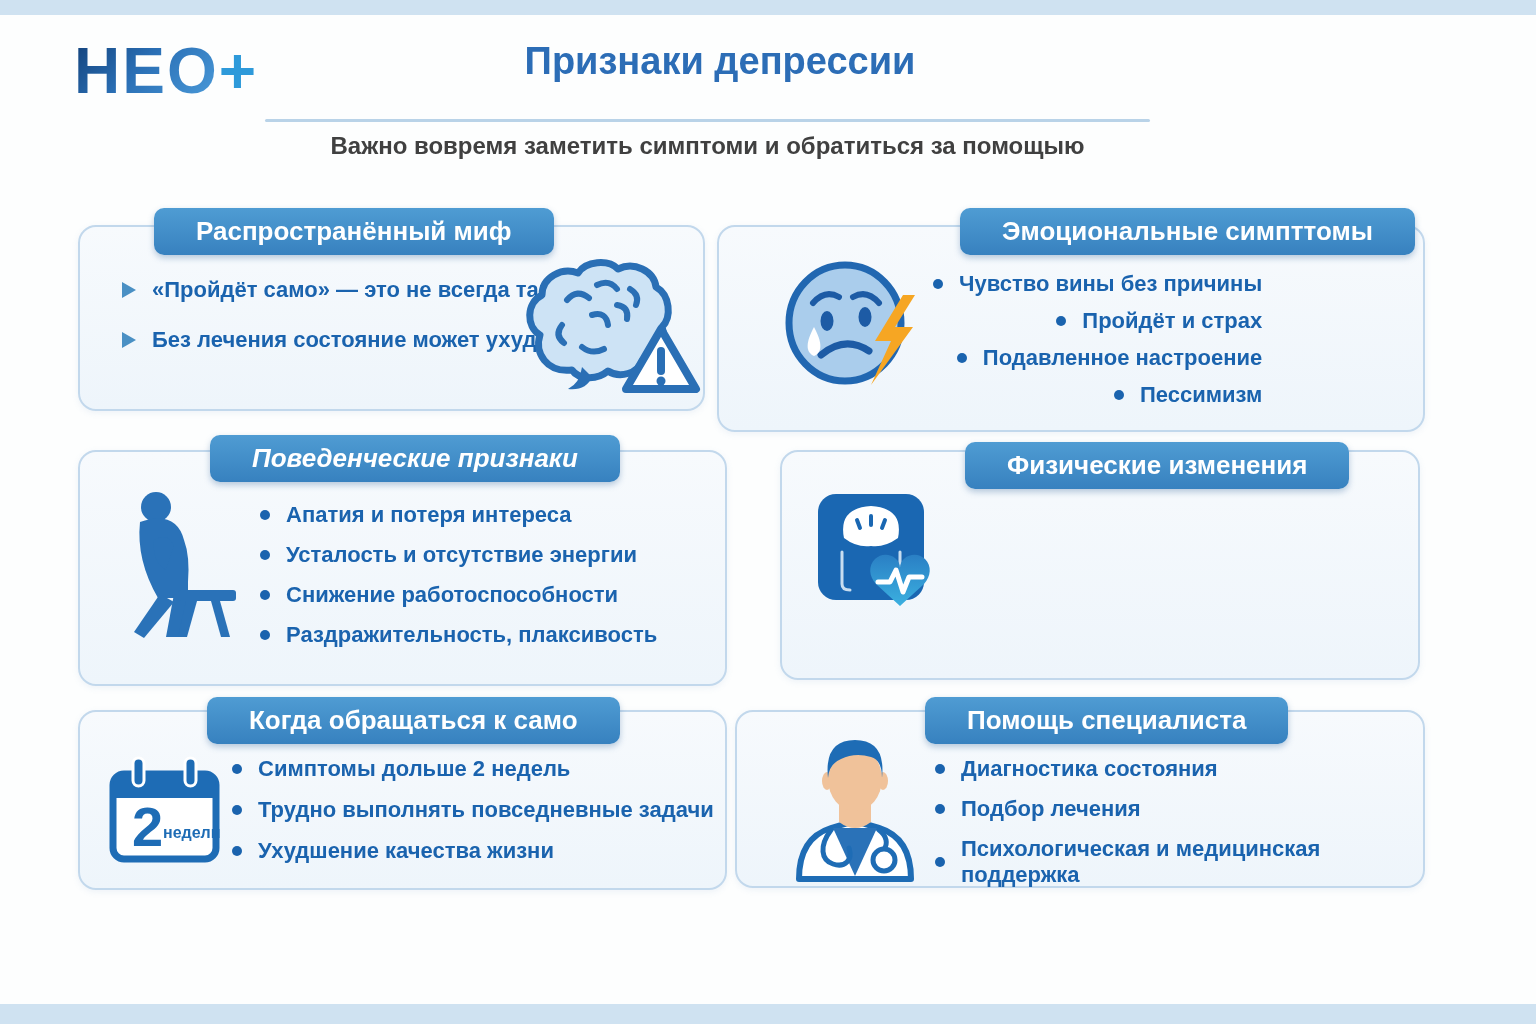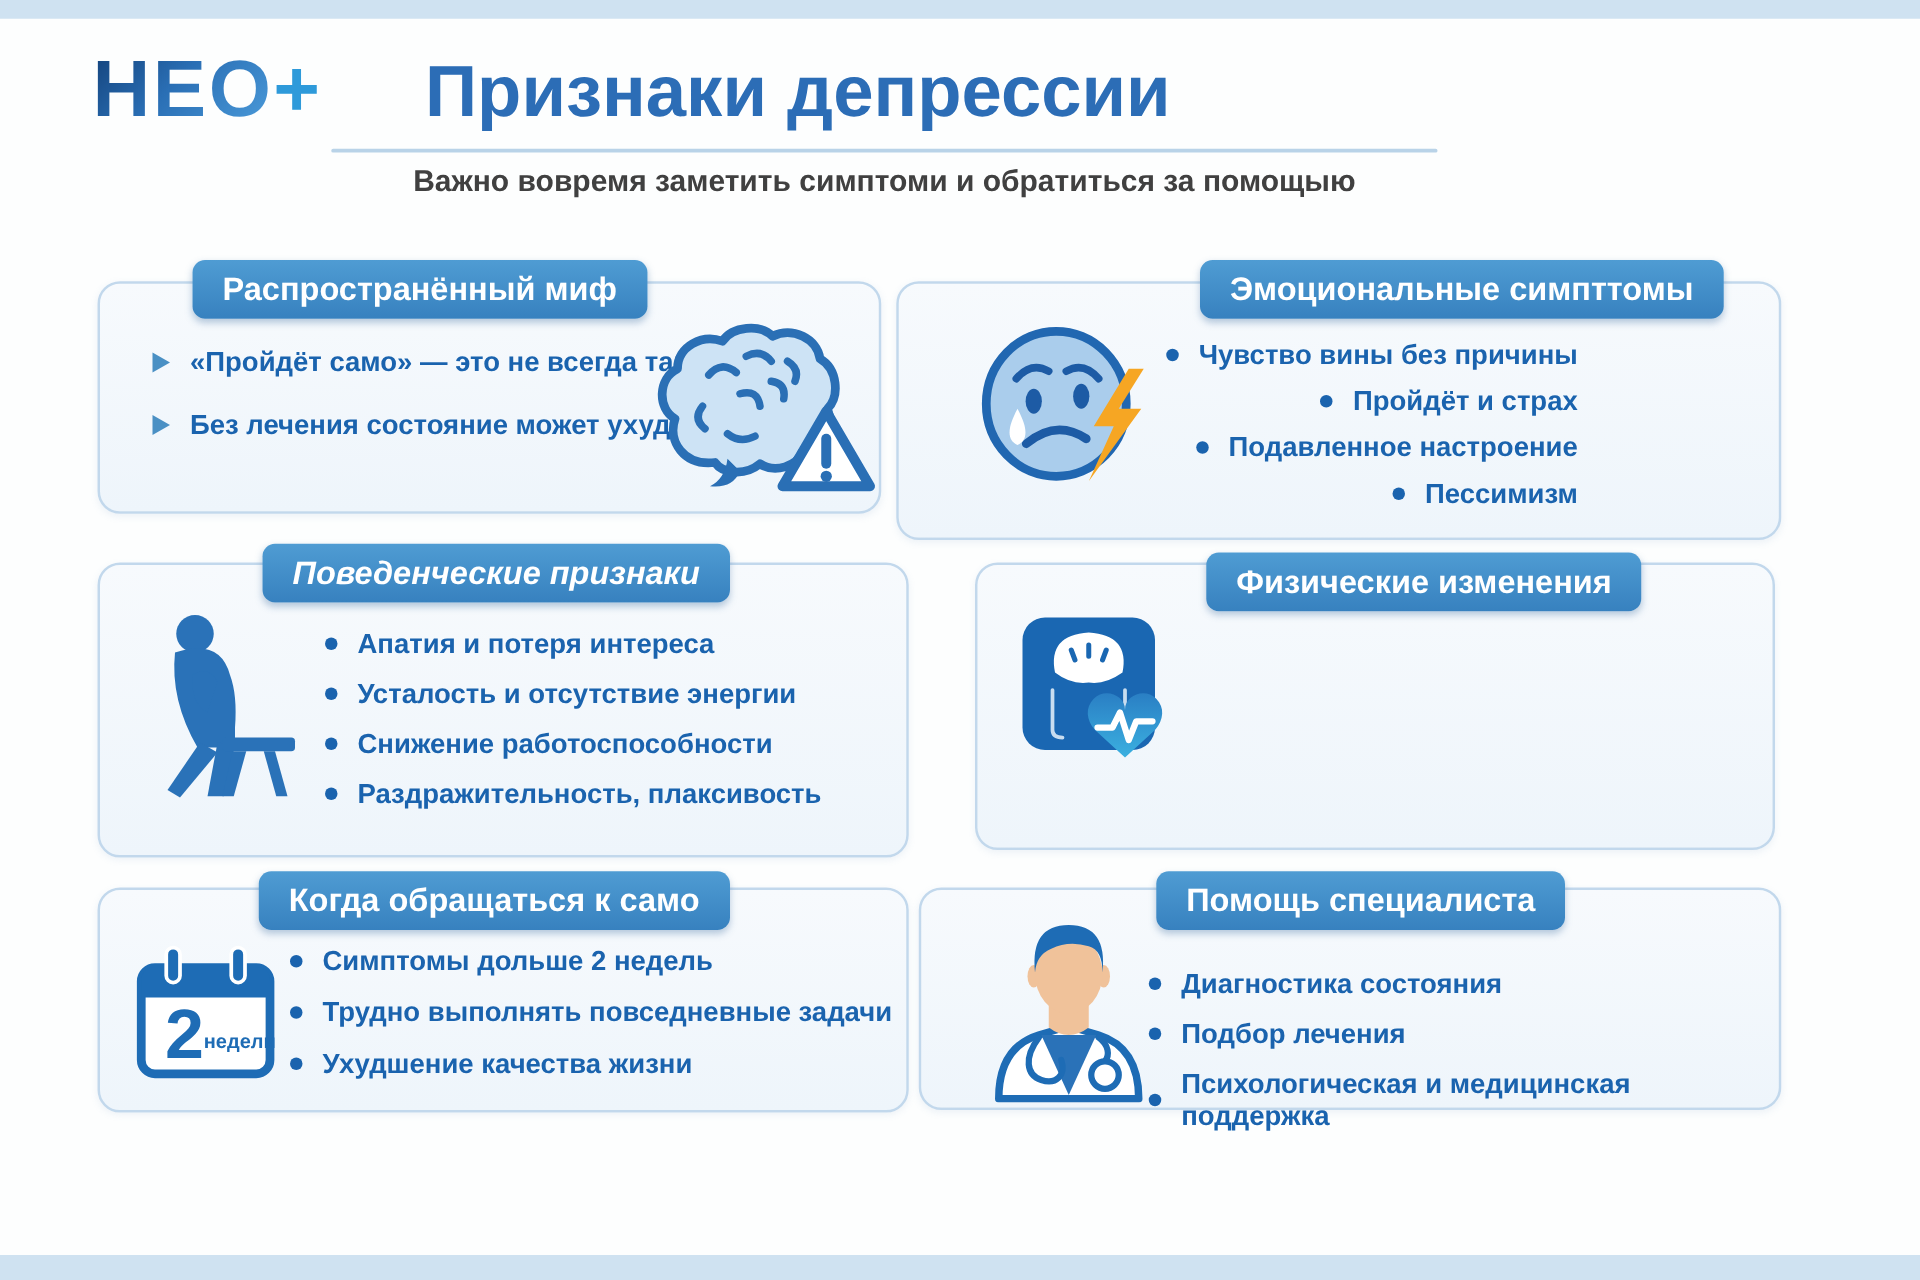--- a/index.html
+++ b/index.html
@@ -19,40 +19,40 @@
     position:absolute; left:74px; top:34px;
     font-size:64px; font-weight:bold; letter-spacing:2px;
   }
   .logo .neo {
     background:linear-gradient(135deg,#123f77 0%,#2a6fb5 45%,#4e9fdd 100%);
     -webkit-background-clip:text; background-clip:text; color:transparent;
   }
   .logo .plus { color:#2e9ada; font-weight:bold; }
   .page-title {
     position:absolute; left:340px; top:40px; width:760px;
-    font-size:58px; font-weight:bold; color:#2c6db6;
+    text-align:center; font-size:38px; font-weight:bold; color:#2c6db6;
   }
   .divider { position:absolute; left:265px; top:119px; width:885px; height:3px; background:#b9d3e8; border-radius:2px; }
   .subtitle {
     position:absolute; left:215px; top:132px; width:985px;
     text-align:center; font-size:24px; font-weight:bold; color:#404040;
   }
 
   
   .card {
     position:absolute;
     background:linear-gradient(180deg,#f7fafd 0%,#eef5fb 100%);
     border:2px solid #c2d8ec; border-radius:18px;
     box-shadow:0 2px 6px rgba(120,160,200,.12);
   }
   .pill {
     position:absolute; z-index:3; white-space:nowrap;
     background:linear-gradient(180deg,#4f9cd3 0%,#3781bf 100%);
     color:#ffffff; font-size:26px; font-weight:bold;
-    padding:8px 24px; border-radius:10px;
+    padding:8px 42px; border-radius:10px;
     box-shadow:0 3px 6px rgba(60,110,160,.35);
   }
   .items { position:absolute; z-index:2; }
   .item { display:flex; align-items:center; color:#1a63ae; font-size:22px; font-weight:bold; }
   .dot { flex:0 0 auto; width:10px; height:10px; border-radius:50%; background:#1a63ae; margin-right:16px; }
   .arrow {
     flex:0 0 auto; width:0; height:0; margin-right:16px;
     border-left:14px solid #4a90c4;
     border-top:8px solid transparent; border-bottom:8px solid transparent;
   }
@@ -89,21 +89,21 @@
   
   .c5 { left:78px; top:710px; width:649px; height:180px; }
   .c5 .pill { left:127px; top:-15px; }
   .c5 .items { left:152px; top:44px; }
   .c5 .item { margin-bottom:15px; }
   .c5 .icon { left:26px; top:42px; }
 
   
   .c6 { left:735px; top:710px; width:690px; height:178px; }
   .c6 .pill { left:188px; top:-15px; }
-  .c6 .items { left:182px; top:44px;margin-top:18px; }
+  .c6 .items { left:198px; top:44px; }
   .c6 .item { margin-bottom:14px; }
   .c6 .icon { left:44px; top:12px; }
 </style>
 </head>
 <body>
 
 <div class="strip top"></div>
 <div class="strip bottom"></div>
 
 <div class="logo">

